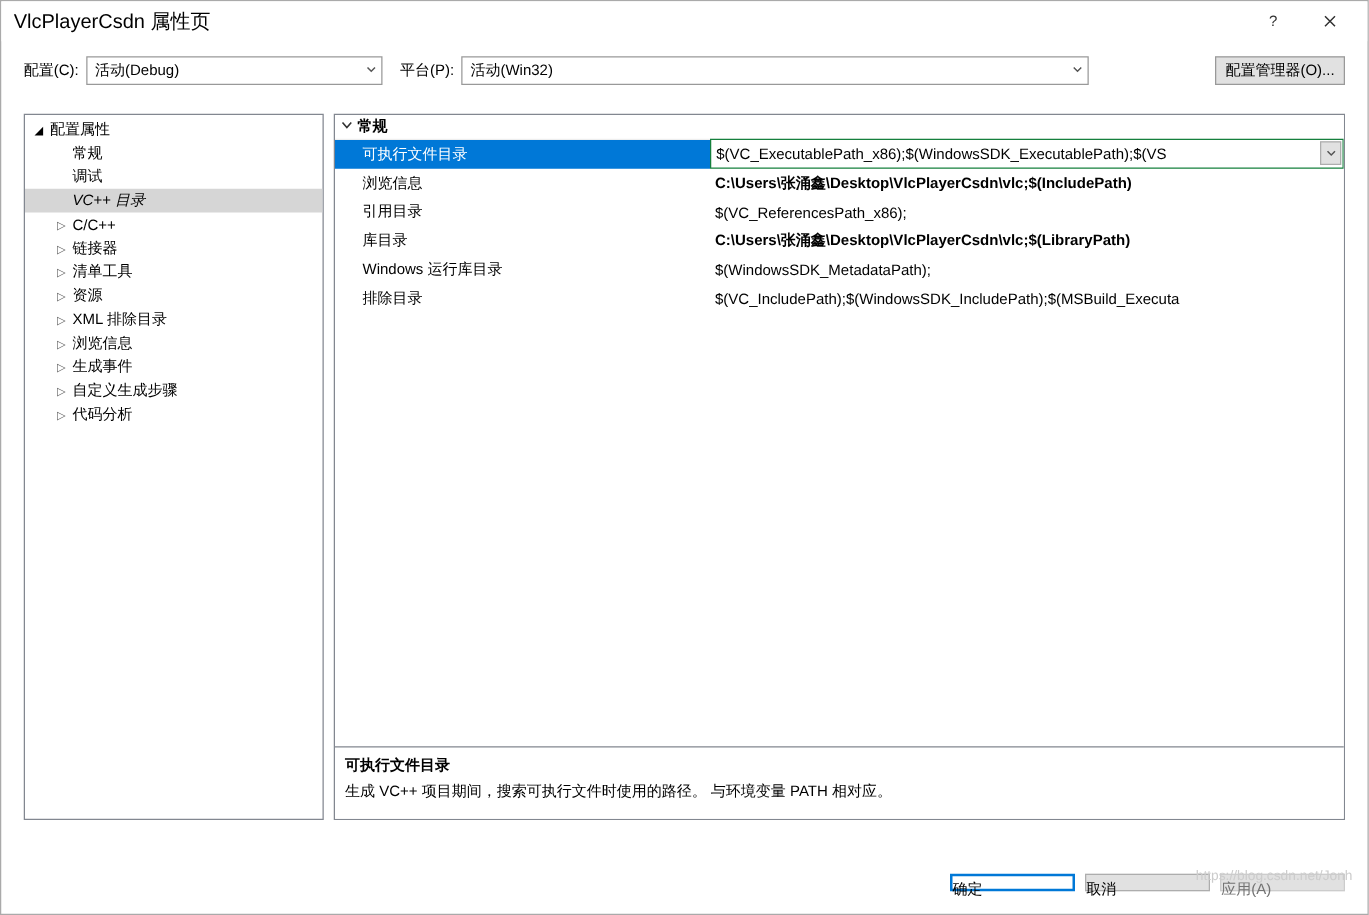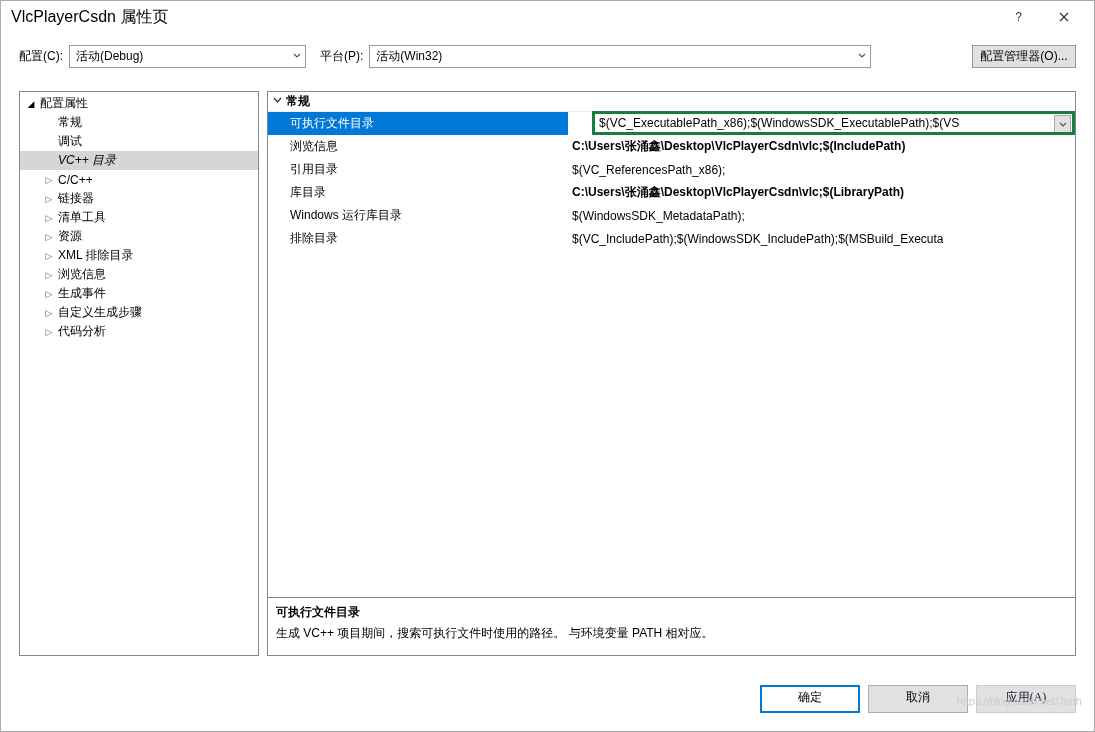--- a/index.html
+++ b/index.html
@@ -23,29 +23,29 @@
 .tree-label { }
 .right-panel { flex: 1; display: flex; flex-direction: column; border: 1px solid #828790; }
 .grid-area { flex: 1; background: #fff; overflow: hidden; }
 .grid-header { height: 20px; background: #fff; display: flex; align-items: center; border-bottom: 1px solid #eee; }
 .grid-header .gh-expander { width: 18px; text-align: center; font-size: 10px; }
 .grid-header .gh-title { font-weight: bold; }
 .grid-row { height: 23px; display: flex; align-items: stretch; }
 .grid-row .rk { width: 300px; padding-left: 22px; display: flex; align-items: center; }
 .grid-row .rv { flex: 1; display: flex; align-items: center; padding-left: 4px; overflow: hidden; white-space: nowrap; position: relative; padding-right: 20px; }
 .grid-row.selected .rk { background: #0078d7; color: #fff; }
-.grid-row.selected .rv { border: 3px solid #15803d; margin-top:-1px;margin-left:24px; }
+.grid-row.selected .rv { border: 1px solid #15803d; margin-top:-1px; }
 .grid-row.selected .rv .dd { position: absolute; right: 1px; top: 1px; width: 17px; height: 19px; border: 1px solid #adadad; background: #e1e1e1; display: flex; align-items: center; justify-content: center; }
 .grid-row .rv.bold { font-weight: bold; }
 .desc-panel { height: 58px; border-top: 1px solid #828790; background: #fff; padding: 6px 8px; }
 .desc-panel .dt { font-weight: bold; margin-bottom: 4px; }
 .buttons { position: absolute; bottom: 18px; right: 18px; display: flex; gap: 8px; }
-.btn { width: 100px; height: 28px; border: 1px solid #adadad; background: #e1e1e1; text-align: center; line-height: 22px; font-family: Liberation Serif, serif; }
+.btn { width: 100px; height: 14px; border: 1px solid #adadad; background: #e1e1e1; text-align: left; line-height: 22px; }
 .btn.primary { border: 2px solid #0078d7; background: #fff; line-height: 20px; }
-.btn.disabled { color: #0f172a; border-color: #ccc; }
+.btn.disabled { color: #737373; border-color: #ccc; }
 .watermark { position: absolute; right: 12px; bottom: 24px; color: #ccc; font-size: 11px; pointer-events: none; }
 svg.chev { width: 8px; height: 8px; }
 </style>
 </head>
 <body>
 
 <div class="titlebar">
   <span class="title">VlcPlayerCsdn 属性页</span>
   <div class="tbtn">?</div>
   <div class="tbtn">

